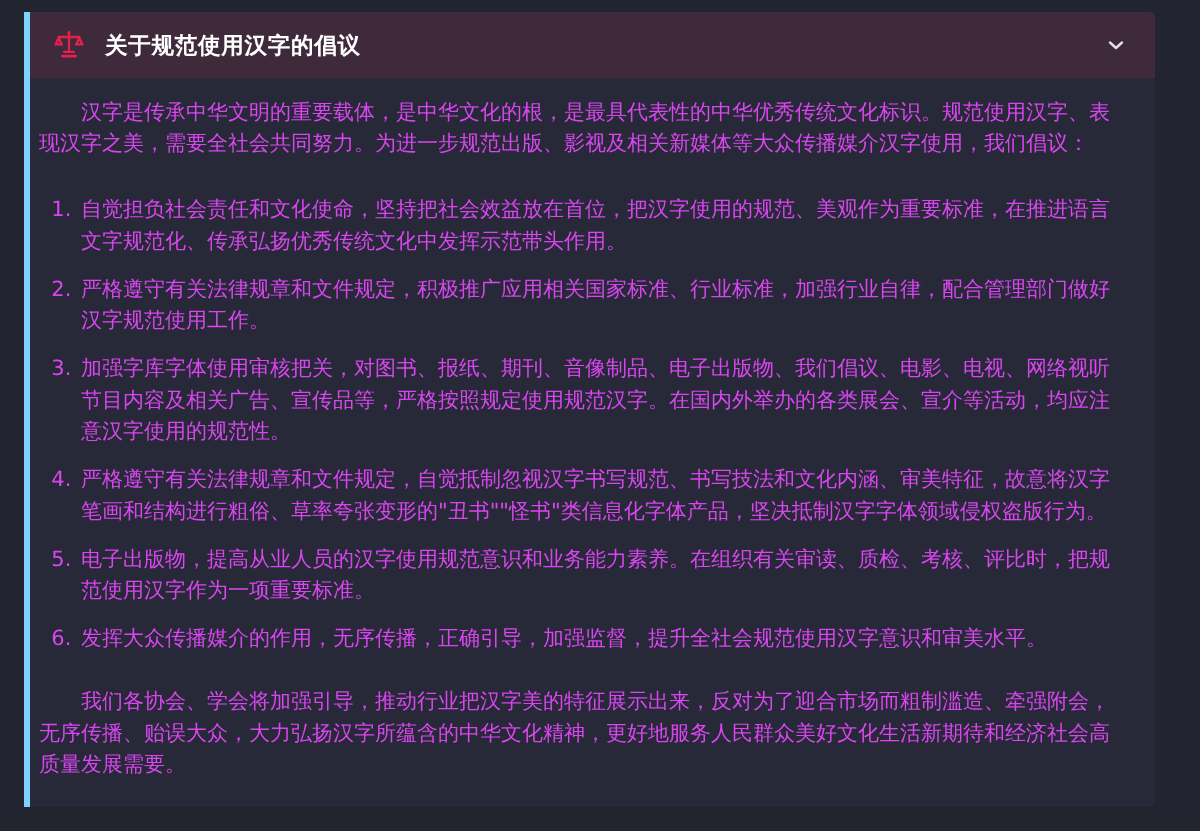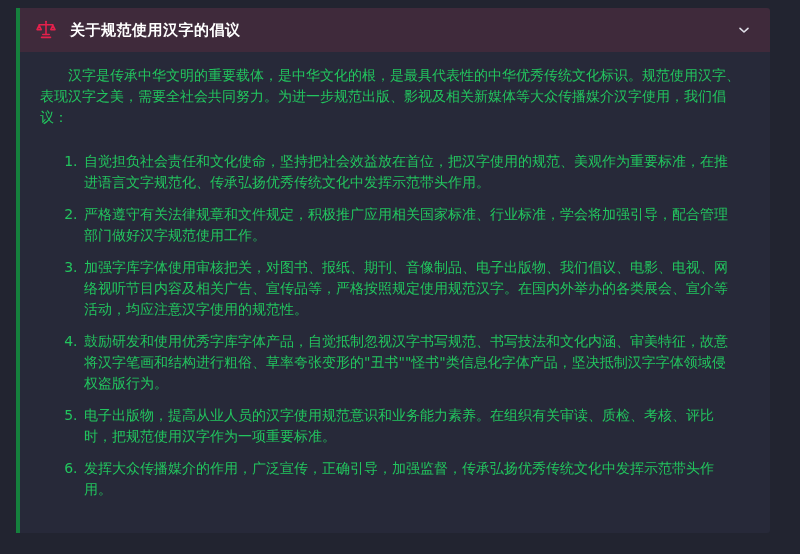--- a/index.html
+++ b/index.html
@@ -5,21 +5,21 @@
   html, body { margin: 0; padding: 0; }
   body {
     width: 800px;
     height: 554px;
     background: #222430;
     overflow: hidden;
     font-family: "DejaVu Sans", "Liberation Sans", sans-serif;
   }
   .callout {
     margin: 8px 30px 0 16px;
-    border-left: 4px solid #15803d;
+    border-left: 4px solid #7dd3fc;
     border-radius: 0 3px 3px 0;
     overflow: hidden;
   }
   .callout-header {
     display: flex;
     align-items: center;
     gap: 13px;
     background: #3f2a3b;
     height: 44px;
     padding: 0 18px 0 15px;
@@ -28,29 +28,29 @@
   .callout-title {
     color: #ffffff;
     font-weight: bold;
     font-size: 15px;
     letter-spacing: 0.5px;
   }
   .icon-wrap { display: flex; align-items: center; }
   .chev { margin-left: auto; display: flex; align-items: center; }
   .callout-body {
     background: #272939;
-    color: #22c55e;
+    color: #d946ef;
     font-size: 14px;
     line-height: 21px;
-    padding: 13px 18px 17px 20px;
+    padding: 13px 18px 17px 6px;
   }
   .para { margin: 0; text-indent: 2em; }
   .intro { margin-bottom: 23px; }
   .closing { margin-top: 21px; }
-  ol.proposal-list { margin: 16px; padding-left: 26px; }
+  ol.proposal-list { margin: 0; padding-left: 26px; }
   ol.proposal-list li { margin-bottom: 11px; padding-left: 2px; }
   ol.proposal-list li:last-child { margin-bottom: 0; }
 </style>
 </head>
 <body>
 
 <div class="callout">
   <div class="callout-header">
     <span class="icon-wrap">
       <svg width="22" height="22" viewBox="0 0 24 24" fill="none" stroke="#e5204c" stroke-width="1.7" stroke-linecap="round" stroke-linejoin="round">
@@ -69,24 +69,25 @@
         <path d="M6 9.5 L12 15 L18 9.5"></path>
       </svg>
     </span>
   </div>
   <div class="callout-body">
     <p class="para intro">汉字是传承中华文明的重要载体，是中华文化的根，是最具代表性的中华优秀传统文化标识。规范使用汉字、表现汉字之美，需要全社会共同努力。为进一步规范出版、影视及相关新媒体等大众传播媒介汉字使用，我们倡议：</p>
     <ol class="proposal-list">
 
         <li>自觉担负社会责任和文化使命，坚持把社会效益放在首位，把汉字使用的规范、美观作为重要标准，在推进语言文字规范化、传承弘扬优秀传统文化中发挥示范带头作用。</li>
 
-        <li>严格遵守有关法律规章和文件规定，积极推广应用相关国家标准、行业标准，学会将加强引导，配合管理部门做好汉字规范使用工作。</li>
+        <li>严格遵守有关法律规章和文件规定，积极推广应用相关国家标准、行业标准，加强行业自律，配合管理部门做好汉字规范使用工作。</li>
 
         <li>加强字库字体使用审核把关，对图书、报纸、期刊、音像制品、电子出版物、我们倡议、电影、电视、网络视听节目内容及相关广告、宣传品等，严格按照规定使用规范汉字。在国内外举办的各类展会、宣介等活动，均应注意汉字使用的规范性。</li>
 
-        <li>鼓励研发和使用优秀字库字体产品，自觉抵制忽视汉字书写规范、书写技法和文化内涵、审美特征，故意将汉字笔画和结构进行粗俗、草率夸张变形的"丑书""怪书"类信息化字体产品，坚决抵制汉字字体领域侵权盗版行为。</li>
+        <li>严格遵守有关法律规章和文件规定，自觉抵制忽视汉字书写规范、书写技法和文化内涵、审美特征，故意将汉字笔画和结构进行粗俗、草率夸张变形的"丑书""怪书"类信息化字体产品，坚决抵制汉字字体领域侵权盗版行为。</li>
 
         <li>电子出版物，提高从业人员的汉字使用规范意识和业务能力素养。在组织有关审读、质检、考核、评比时，把规范使用汉字作为一项重要标准。</li>
 
-        <li>发挥大众传播媒介的作用，广泛宣传，正确引导，加强监督，传承弘扬优秀传统文化中发挥示范带头作用。</li>
+        <li>发挥大众传播媒介的作用，无序传播，正确引导，加强监督，提升全社会规范使用汉字意识和审美水平。</li>
       </ol>
+    <p class="para closing">我们各协会、学会将加强引导，推动行业把汉字美的特征展示出来，反对为了迎合市场而粗制滥造、牵强附会，无序传播、贻误大众，大力弘扬汉字所蕴含的中华文化精神，更好地服务人民群众美好文化生活新期待和经济社会高质量发展需要。</p>
   </div>
 </div>
 
 </body></html>

